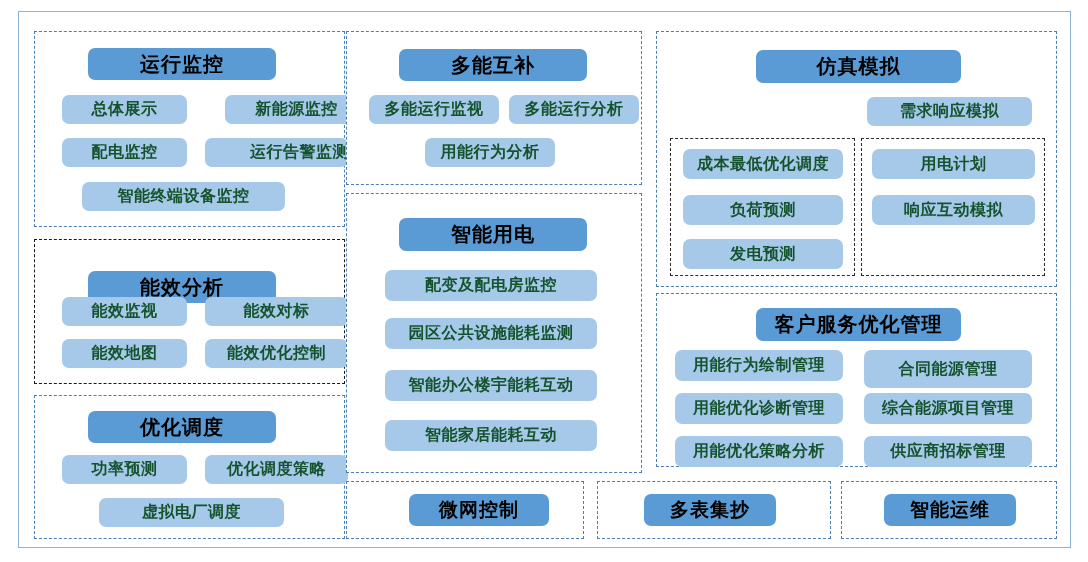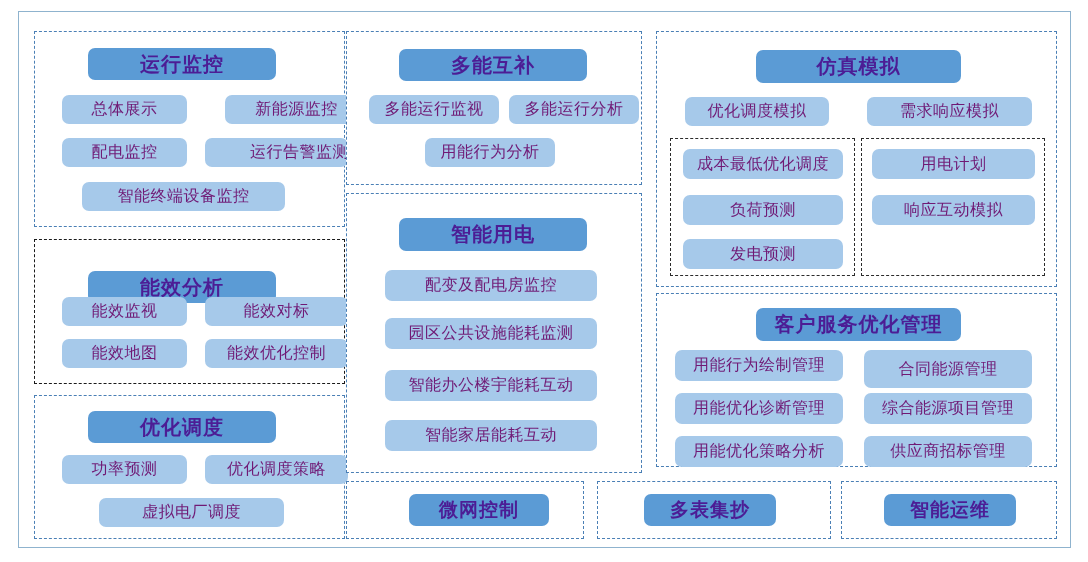--- a/index.html
+++ b/index.html
@@ -42,43 +42,44 @@
     position: absolute;
     box-sizing: border-box;
     border: 1.6px dashed #2b2b2b;
     background: #ffffff;
   }
 
   
   .hdr {
     position: absolute;
     background: #5b9bd5;
-    color: #4c1d95;
+    color: #000000;
     font-weight: bold;
     border-radius: 7px;
     display: flex;
     align-items: center;
     justify-content: center;
     letter-spacing: 1px;
     white-space: nowrap;
     box-sizing: border-box;
   }
 
   
   .chip {
     position: absolute;
     background: #a6c9ea;
-    color: #701a75;
+    color: #14532d;
     border-radius: 7px;
     display: flex;
     align-items: center;
     justify-content: center;
     white-space: nowrap;
     box-sizing: border-box;
     letter-spacing: 0.5px;
+    font-weight: bold;
   }
 </style>
 </head>
 <body>
 
 <div id="diagram-root">
 
   <div class="panel" style="left:15px; top:19px; width:311px; height:196px;">
     <div class="hdr" style="left:53px; top:16px; width:188px; height:32px; font-size:20px;">运行监控</div>
     <div class="chip" style="left:27px; top:63px; width:125px; height:29px; font-size:16px;">总体展示</div>
@@ -125,21 +126,20 @@
   <div class="panel" style="left:578px; top:469px; width:234px; height:58px;">
     <div class="hdr" style="left:46px; top:12px; width:132px; height:32px; font-size:19px;">多表集抄</div>
   </div>
 
   <div class="panel" style="left:822px; top:469px; width:216px; height:58px;">
     <div class="hdr" style="left:42px; top:12px; width:132px; height:32px; font-size:19px;">智能运维</div>
   </div>
 
   <div class="panel" style="left:637px; top:19px; width:401px; height:256px;">
     <div class="hdr" style="left:99px; top:18px; width:205px; height:33px; font-size:20px;">仿真模拟</div>
-    <div class="chip" style="left:28px; top:65px; width:144px; height:29px; font-size:16px;">优化调度模拟</div>
     <div class="chip" style="left:210px; top:65px; width:165px; height:29px; font-size:16px;">需求响应模拟</div>
 
     <div class="subbox" style="left:13px; top:106px; width:185px; height:138px;">
       <div class="chip" style="left:12px; top:10px; width:160px; height:30px; font-size:16px;">成本最低优化调度</div>
       <div class="chip" style="left:12px; top:56px; width:160px; height:30px; font-size:16px;">负荷预测</div>
       <div class="chip" style="left:12px; top:100px; width:160px; height:30px; font-size:16px;">发电预测</div>
     </div>
 
     <div class="subbox" style="left:204px; top:106px; width:184px; height:138px;">
       <div class="chip" style="left:10px; top:10px; width:163px; height:30px; font-size:16px;">用电计划</div>

